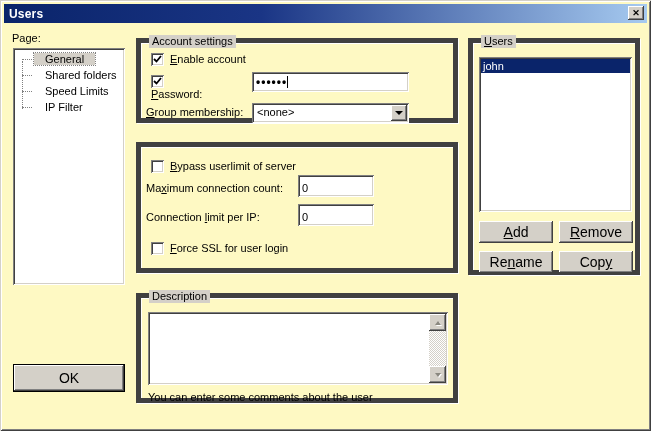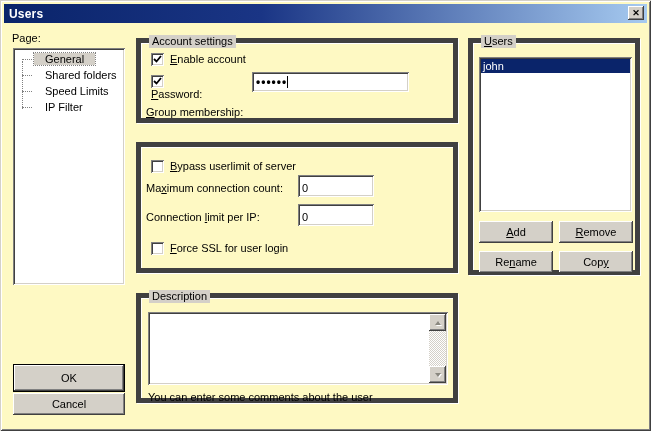--- a/index.html
+++ b/index.html
@@ -118,21 +118,21 @@
     display:flex; align-items:center; justify-content:center; cursor:default;
   }
   .arrow-down { width:0; height:0; border-left:4px solid transparent; border-right:4px solid transparent; border-top:4px solid #000; }
 
   
   .btn {
     position:absolute; background:#d4d0c8;
     box-shadow: inset -1px -1px 0 #404040, inset 1px 1px 0 #ffffff,
                 inset -2px -2px 0 #808080, inset 2px 2px 0 #d4d0c8;
     display:flex; align-items:center; justify-content:center;
-    font-size:11px; white-space:nowrap; cursor:default;
+    font-size:14px; white-space:nowrap; cursor:default;
   }
   .btn.default {
     border:1px solid #000;
     box-shadow: inset -1px -1px 0 #404040, inset 1px 1px 0 #ffffff,
                 inset -2px -2px 0 #808080, inset 2px 2px 0 #d4d0c8;
   }
 
   
   .listbox { position:absolute; padding:2px; }
   .list-item { height:14px; line-height:14px; padding-left:2px; cursor:default; }
@@ -204,20 +204,26 @@
             <path d="M1 4 L3.5 6.5 L8 1" stroke="#000" stroke-width="1.8" fill="none"></path>
           </svg>
       </span>
       <span><span></span><span class="u">P</span><span>assword:</span></span>
     </div>
     <div class="textfield" style="left:111px; top:29px; width:157px; height:20px;">
       <span class="pw-dots">••••••</span><span class="caret"></span>
     </div>
 
     <div class="label" style="left:5px; top:63px;"><span></span><span class="u">G</span><span>roup membership:</span></div>
+    <div class="combo" style="left:111px; top:60px; width:157px; height:20px;">
+      <span class="combo-text">&lt;none&gt;</span>
+      <span class="combo-btn">
+          <span class="arrow-down"></span>
+        </span>
+    </div>
   </div>
 
   <div class="groupbox" style="left:136px; top:142px; width:322px; height:131px;">
 
     <div class="check-row" style="left:10px; top:13px;">
       <span class="checkbox"></span>
       <span><span></span><span class="u">B</span><span>ypass userlimit of server</span></span>
     </div>
 
     <div class="label" style="left:5px; top:35px;"><span>Ma</span><span class="u">x</span><span>imum connection count:</span></div>
@@ -266,17 +272,14 @@
       <span><span>Re</span><span class="u">n</span><span>ame</span></span>
     </div>
     <div class="btn" style="left:86px; top:208px; width:74px; height:22px;">
       <span><span>Cop</span><span class="u">y</span><span></span></span>
     </div>
   </div>
 
   <div class="btn default" style="left:13px; top:364px; width:112px; height:28px;">
     <span>OK</span>
   </div>
-  <div class="btn" style="left:13px; top:393px; width:112px; height:22px;">
-    <span>Cancel</span>
-  </div>
 
 </div>
 
 </body></html>

